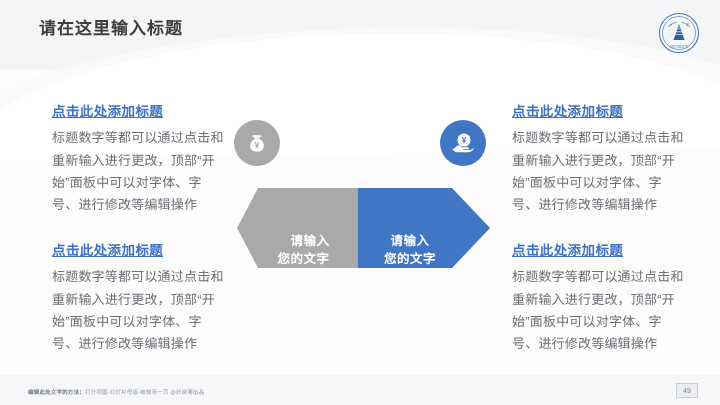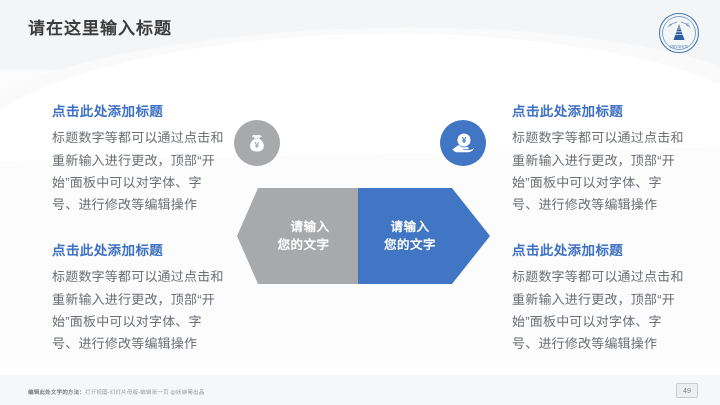--- a/index.html
+++ b/index.html
@@ -57,21 +57,21 @@
     position: absolute;
     left: 0; bottom: 0;
     width: 720px; height: 30px;
     background: #f6f7f8;
     z-index: 1;
   }
 
   
   .header {
     position: absolute;
-    left: 0; top: 0;
+    left: 11px; top: 0;
     width: 632px; height: 52px;
     z-index: 5;
     font-family: Liberation Mono, monospace;
   }
   .slide-title {
     position: absolute;
     left: 28px; top: 14px;
     font-size: 17px;
     font-weight: bold;
     color: #3d3d3d;
@@ -99,20 +99,21 @@
   .txt-block.row2  { top: 243px; }
 
   .blk-title {
     font-size: 13.5px;
     font-weight: bold;
     color: #3f72c4;
     letter-spacing: 0.4px;
     margin: 0 0 7px 0;
     line-height: 1.2;
     white-space: nowrap;
+    text-decoration: underline;
   }
   .blk-body {
     font-size: 13px;
     color: #6d7075;
     line-height: 1.72;
     margin: 0;
     letter-spacing: 0.2px;
   }
 
   
@@ -135,23 +136,23 @@
   }
 
   
   .chev-wrap {
     position: absolute;
     top: 188px;
     z-index: 4;
   }
   .chev {
     position: relative;
-    height: 96px;
+    height: 80px;
     display: flex;
-    align-items: center;
+    align-items: flex-end;
     justify-content: center;
   }
   .chev-left {
     left: 237px;
     width: 121px;
   }
   .chev-left .chev {
     width: 121px;
     background: #a8a9aa;
     clip-path: polygon(21px 0, 121px 0, 121px 100%, 21px 100%, 0 50%);

